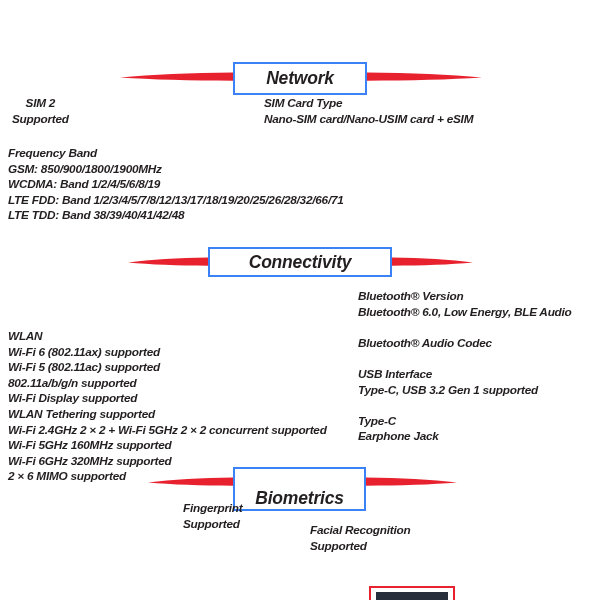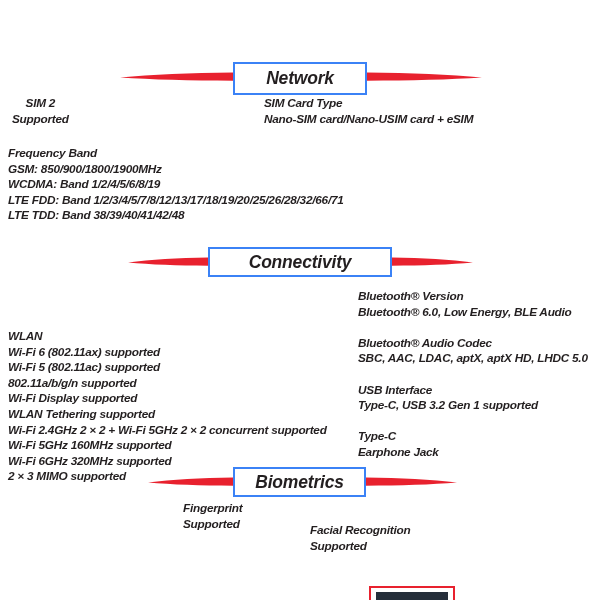--- a/index.html
+++ b/index.html
@@ -98,46 +98,45 @@
   <div class="abs body-text" style="left:8px; top:289px;margin-top:40px;">
     <div>WLAN</div>
     <div>Wi-Fi 6 (802.11ax) supported</div>
     <div>Wi-Fi 5 (802.11ac) supported</div>
     <div>802.11a/b/g/n supported</div>
     <div>Wi-Fi Display supported</div>
     <div>WLAN Tethering supported</div>
     <div>Wi-Fi 2.4GHz 2 × 2 + Wi-Fi 5GHz 2 × 2 concurrent supported</div>
     <div>Wi-Fi 5GHz 160MHz supported</div>
     <div>Wi-Fi 6GHz 320MHz supported</div>
-    <div>2 × 3 MIMO supported</div>
+    <div>2 × 6 MIMO supported</div>
   </div>
 
   <div class="abs body-text" style="left:358px; top:289px;">
     <div class="group">
       <div>Bluetooth® Version</div>
       <div>Bluetooth® 6.0, Low Energy, BLE Audio</div>
     </div>
     <div class="group">
       <div>Bluetooth® Audio Codec</div>
-      <div>SBC, AAC, LDAC, aptX, aptX HD, LHDC 5.0</div>
     </div>
     <div class="group">
       <div>USB Interface</div>
       <div>Type-C, USB 3.2 Gen 1 supported</div>
     </div>
     <div class="group">
       <div>Type-C</div>
       <div>Earphone Jack</div>
     </div>
   </div>
 
   <svg class="ribbon" style="left:148px; top:477px; width:85px; height:11px;" viewBox="0 0 100 10" preserveAspectRatio="none">
     <path d="M0,5 C28,2.4 62,0.7 100,0.4 L100,7.9 C62,7.8 28,6.9 0,5 Z" fill="#e8212e"></path>
   </svg>
-  <div class="banner-box" style="left:233px; top:467px; width:133px; height:30px;">
+  <div class="banner-box" style="left:233px; top:467px; width:133px; height:44px;align-items:flex-end;">
     <span>Biometrics</span>
   </div>
   <svg class="ribbon flip" style="left:366px; top:477px; width:91px; height:11px;" viewBox="0 0 100 10" preserveAspectRatio="none">
     <path d="M0,5 C28,2.4 62,0.7 100,0.4 L100,7.9 C62,7.8 28,6.9 0,5 Z" fill="#e8212e"></path>
   </svg>
 
   <div class="abs body-text" style="left:183px; top:501px;">
     <div>Fingerprint</div>
     <div>Supported</div>
   </div>

